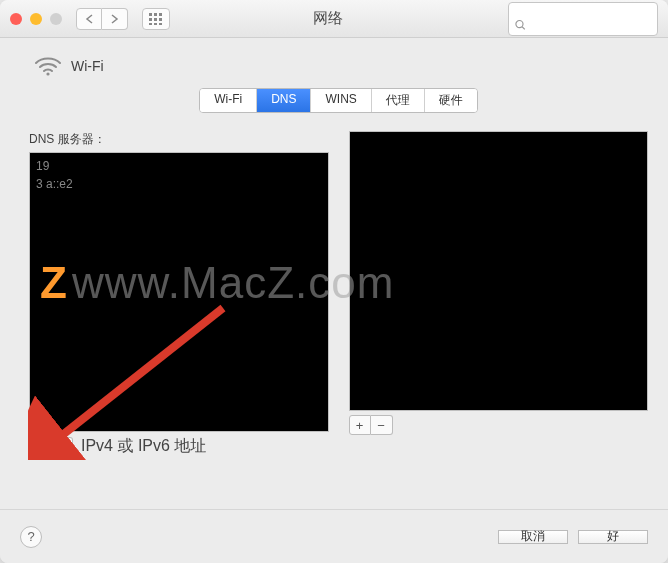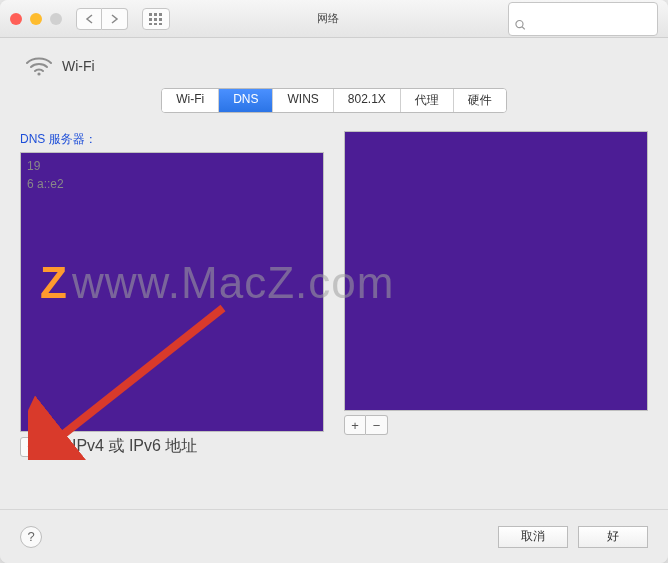--- a/index.html
+++ b/index.html
@@ -43,47 +43,47 @@
   }
   .nav-btn:first-child{border-radius:4px 0 0 4px;}
   .nav-btn:last-child{border-left:none;border-radius:0 4px 4px 0;}
   .grid-btn{
     width:28px;height:22px;margin-left:6px;
     background:#fcfcfc;border:1px solid #c6c6c6;border-radius:4px;
     display:flex;align-items:center;justify-content:center;color:#777;
   }
   .title-center{
     position:absolute;left:0;right:12px;text-align:center;
-    font-size:11px;color:#4a4a4a;pointer-events:none;
+    font-size:15px;color:#4a4a4a;pointer-events:none;
   }
   .searchbox{
     margin-left:auto;height:22px;width:150px;
     background:#fff;border:1px solid #c6c6c6;border-radius:4px;
     display:flex;padding:16px 6px;gap:4px;color:#999;
   }
   .searchbox input{border:none;outline:none;width:100%;font-size:12px;color:#555;background:transparent;}
-  .content{padding:14px 20px 14px 20px;}
+  .content{padding:14px 20px 14px 20px;margin-left:9px;}
   .net-header{display:flex;align-items:center;gap:10px;margin:4px 0 12px 6px;}
   .wifi-icon{color:#8e8e8e;}
   .net-name{font-size:14px;color:#444;}
   .tabs{
     display:flex;border:1px solid #bcbcbc;border-radius:4px;overflow:hidden;
     width:max-content;margin:0 auto 18px auto;background:#fff;
   }
   .tab{
     padding:3px 14px;font-size:12px;color:#333;border-right:1px solid #cfcfcf;
     background:#fff;cursor:default;
   }
   .tab:last-child{border-right:none;text-align:center;}
   .tab-active{background:#3b82f6;background:linear-gradient(#4a90ff,#2b74e6);color:#fff;}
   .panels{display:flex;gap:20px;}
   .panel{flex:1;display:flex;flex-direction:column;}
-  .panel-label{font-size:12px;color:#1d4ed8;margin-bottom:4px;}
+  .panel-label{font-size:12px;color:#404040;margin-bottom:4px;}
   .listbox{
-    background:#4c1d95;border:1px solid #bfbfbf;height:280px;
+    background:#000000;border:1px solid #bfbfbf;height:280px;
     padding:4px 6px;font-size:12px;color:#888;overflow:hidden;
   }
   .list-row{padding:2px 0;white-space:nowrap;}
   .panel-footer{display:flex;align-items:center;gap:8px;margin-top:4px;}
   .pm-group{display:flex;}
   .pm-btn{
     width:22px;height:20px;background:#fafafa;border:1px solid #bcbcbc;
     display:flex;align-items:center;justify-content:center;font-size:13px;color:#555;
   }
   .pm-btn:first-child{border-radius:3px 0 0 3px;}
@@ -93,21 +93,21 @@
     position:absolute;left:0;right:0;bottom:0;height:54px;
     display:flex;align-items:center;padding:0 20px;gap:10px;
     border-top:1px solid #d6d6d6;background:#ececec;
   }
   .help-btn{
     width:22px;height:22px;border:1px solid #bcbcbc;border-radius:50%;
     background:#fafafa;display:flex;align-items:center;justify-content:center;
     font-size:13px;color:#666;
   }
   .mac-btn{
-    min-width:70px;height:22px;padding:0 14px;
+    min-width:70px;height:14px;padding:0 14px;
     background:linear-gradient(#ffffff,#f0f0f0);border:1px solid #bcbcbc;border-radius:0;
     font-size:12px;color:#333;display:flex;align-items:center;justify-content:center;
   }
   .spacer{flex:1;}
   
   .arrow-svg{position:absolute;left:28px;top:300px;width:210px;height:160px;pointer-events:none;}
   .watermark{
     position:absolute;left:40px;top:258px;font-size:44px;font-weight:500;
     color:rgba(160,160,160,0.55);letter-spacing:1px;pointer-events:none;
     display:flex;align-items:center;gap:4px;
@@ -171,32 +171,31 @@
         <path d="M9 15 C11 13 15 13 17 15" stroke="#8e8e8e" stroke-width="2" fill="none" stroke-linecap="round"></path>
         <circle cx="13" cy="18" r="1.6" fill="#8e8e8e"></circle>
       </svg>
       <span class="net-name">Wi-Fi</span>
     </div>
 
     <div class="tabs" id="tabs">
         <div class="tab">Wi-Fi</div>
         <div class="tab tab-active">DNS</div>
         <div class="tab">WINS</div>
-        <div class="tab">802.1X</div>
         <div class="tab">代理</div>
         <div class="tab">硬件</div>
       </div>
 
     <div class="panels">
 
       <div class="panel">
         <div class="panel-label">DNS 服务器：</div>
         <div class="listbox" id="dns-list">
             <div class="list-row">19</div>
-            <div class="list-row">6                         a::e2</div>
+            <div class="list-row">3                         a::e2</div>
           </div>
         <div class="panel-footer">
           <div class="pm-group">
             <div class="pm-btn">+</div>
             <div class="pm-btn">−</div>
           </div>
           <span class="footer-note">IPv4 或 IPv6 地址</span>
         </div>
       </div>
 

